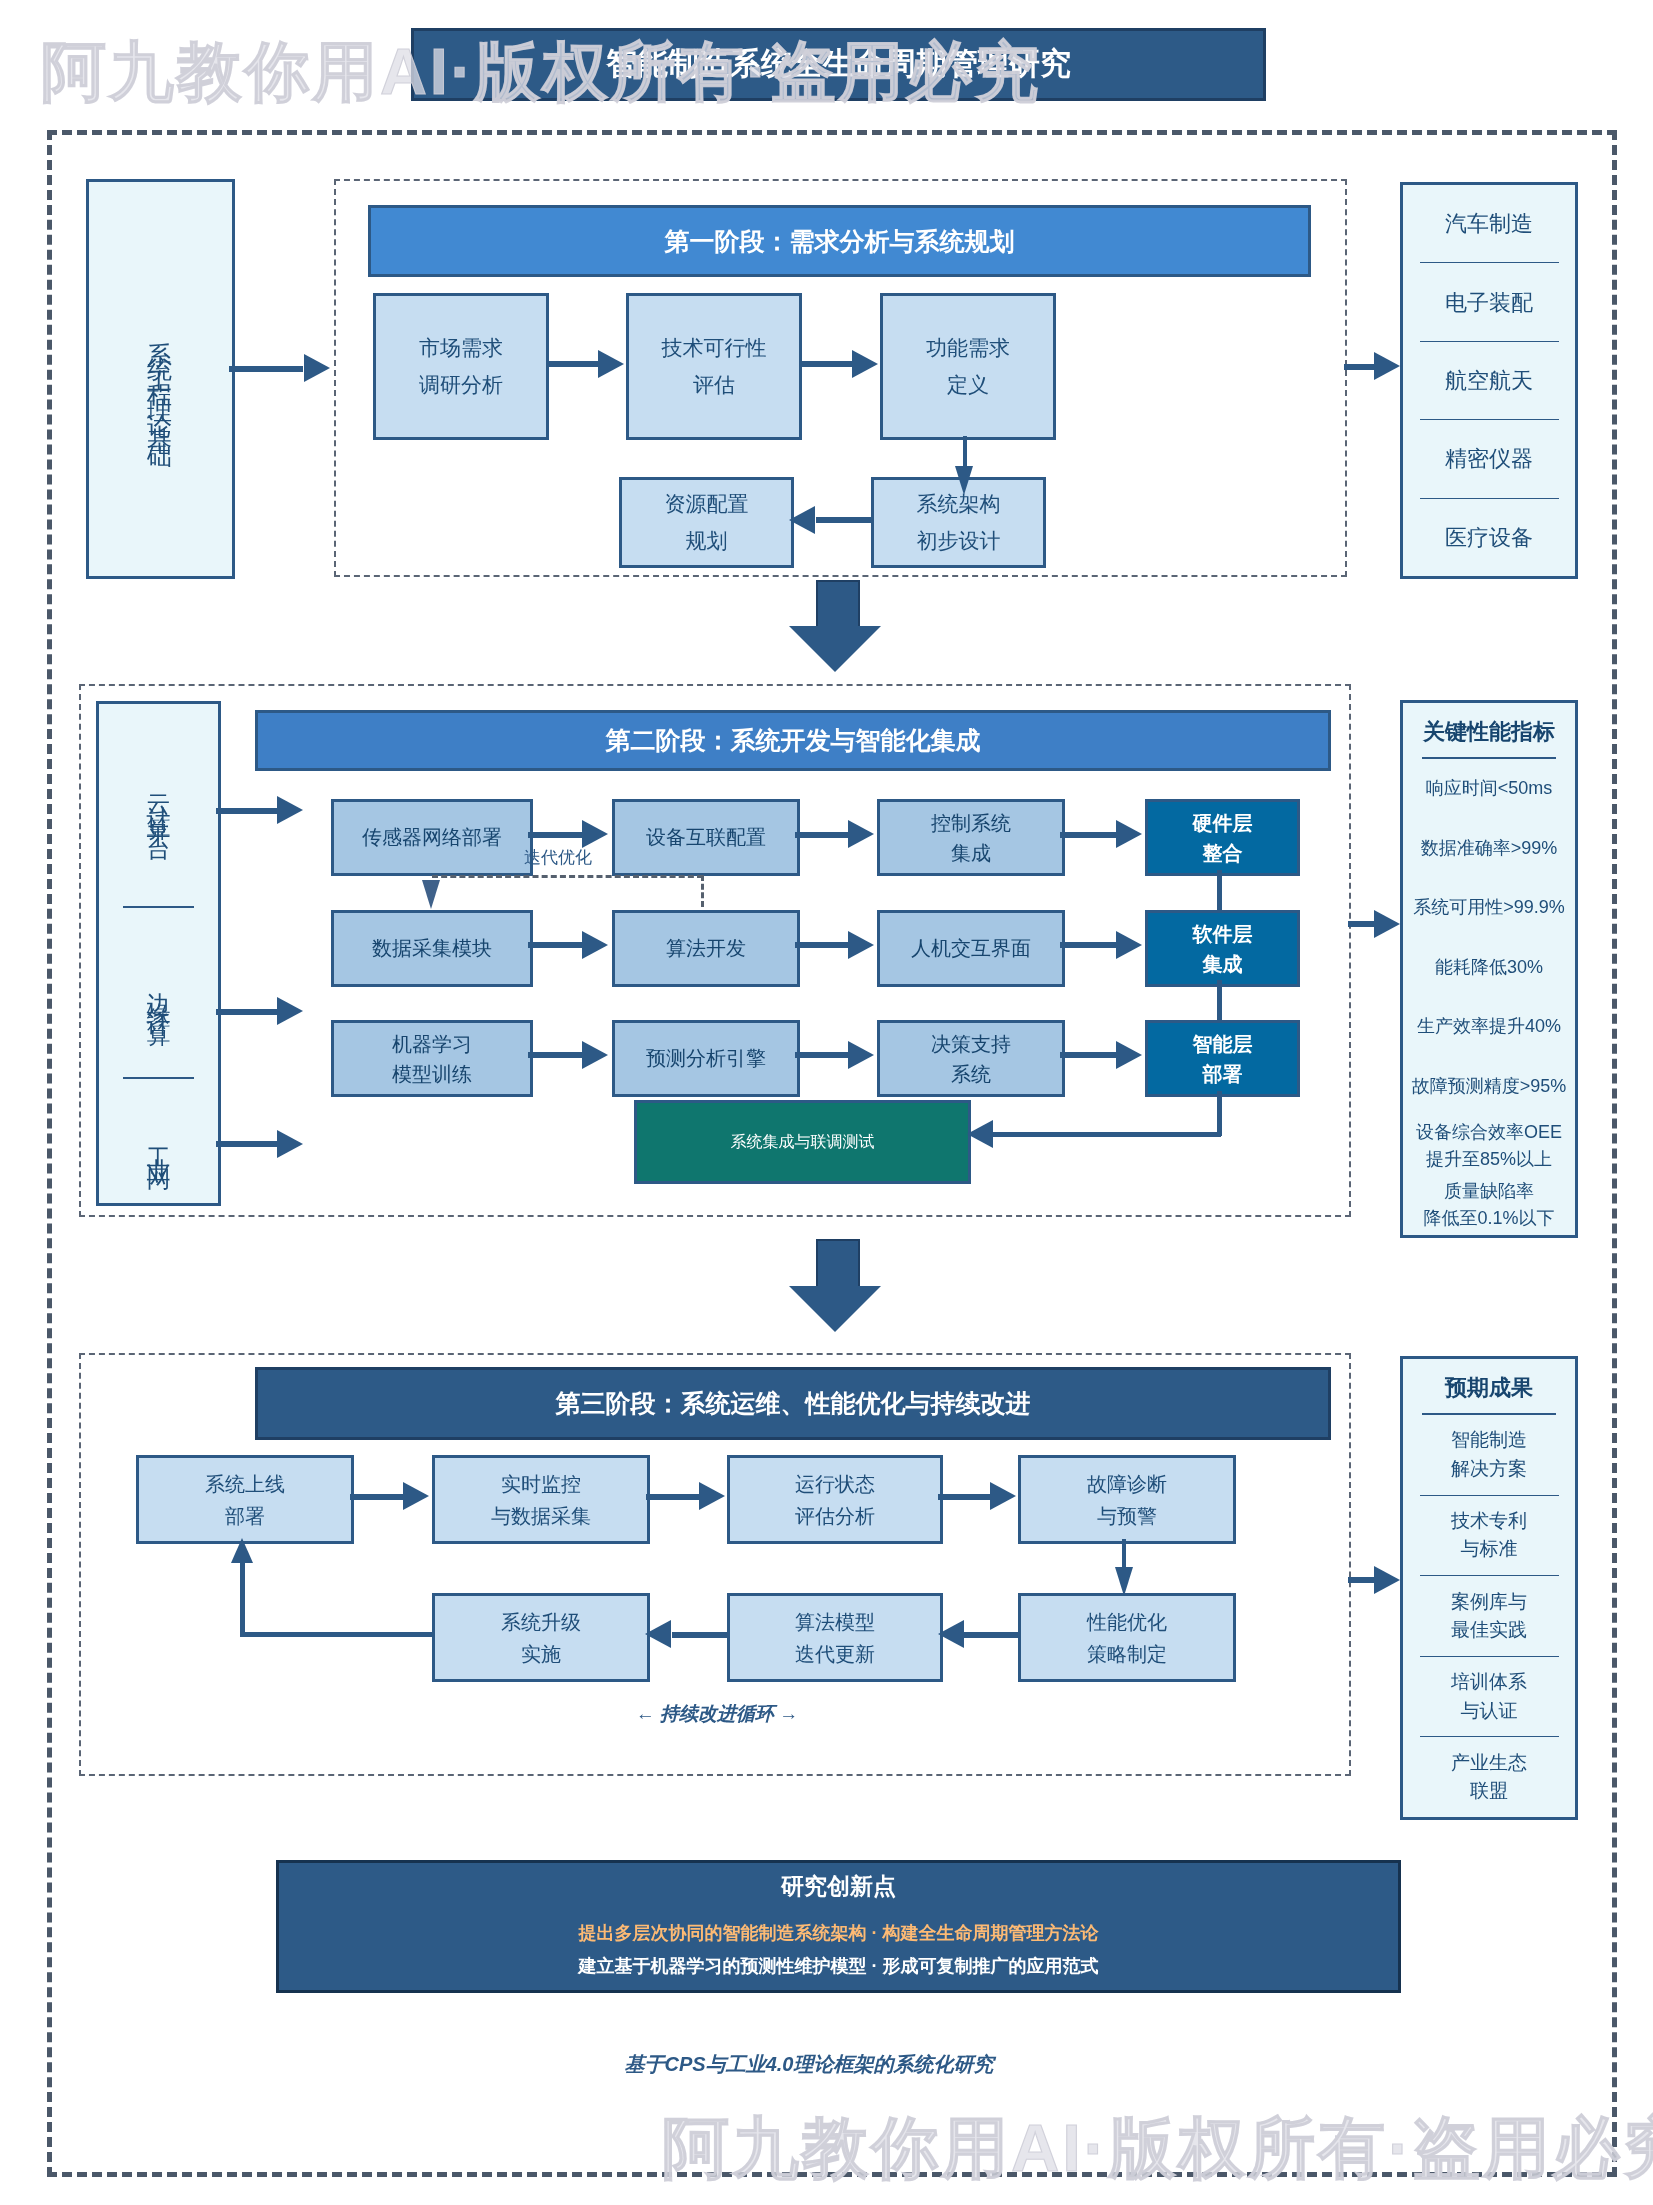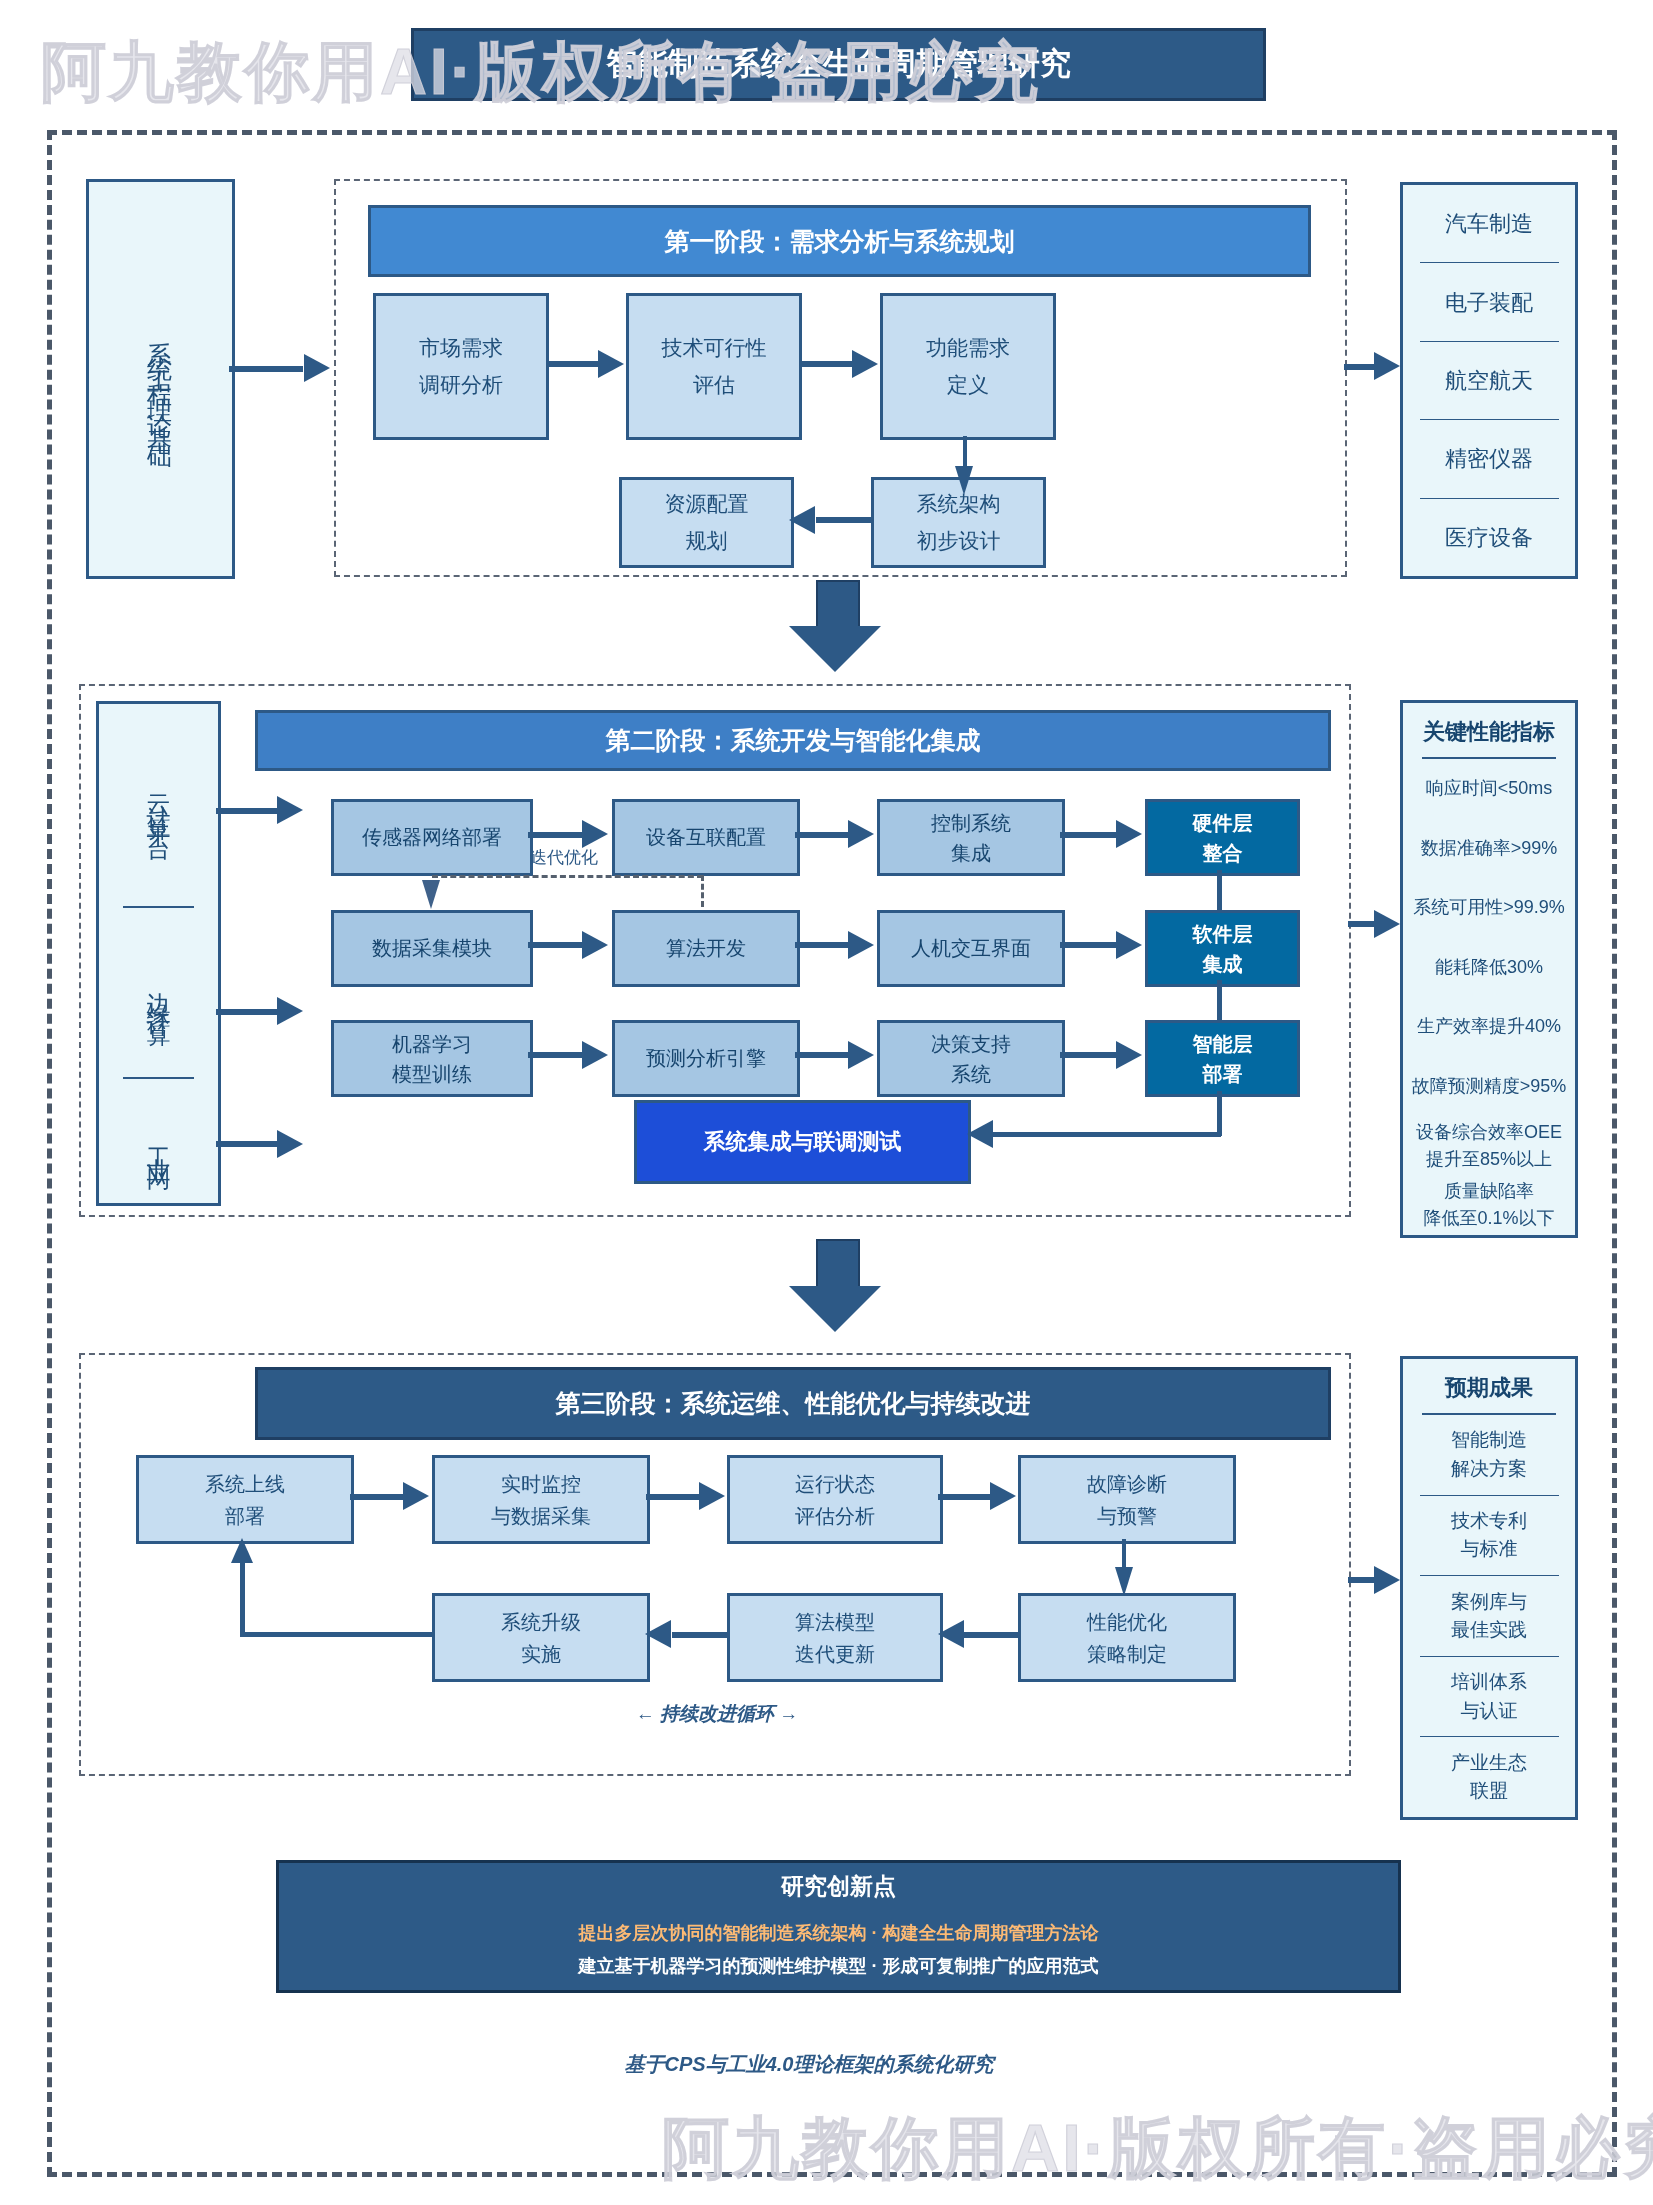--- a/index.html
+++ b/index.html
@@ -18,21 +18,21 @@
   .hdr1{background:#4189d2;border:3.3px solid #2d5986;font-size:25px;}
   .hdr2{background:#3e7fc6;border:3.3px solid #2d5986;font-size:25px;}
   .hdr3{background:#2d5a87;border:3.3px solid #1f3f63;font-size:25px;}
   
   .bx{position:absolute;display:flex;align-items:center;justify-content:center;text-align:center;
       white-space:pre-line;z-index:5;line-height:1.75;}
   .b1{background:#c6ddf1;border:3.9px solid #2d5986;font-size:21px;color:#1f4e79;}
   .b2{background:#a5c6e3;border:3.3px solid #2d5986;font-size:20px;color:#17456e;}
   .b3{background:#c6ddf1;border:3.3px solid #2d5986;font-size:20px;color:#1f4e79;}
   .layer{background:#0369a1;border:3.3px solid #2d5986;font-size:20px;color:#ffffff;font-weight:bold;}
-  .big{background:#1d4ed8;border:3.3px solid #2d5986;font-size:22px;color:#ffffff;font-weight:bold;}
+  .big{background:#0f766e;border:3.3px solid #2d5986;font-size:16px;color:#ffffff;font-weight:normal;}
   
   .panel{position:absolute;background:#e9f6fa;border:3.9px solid #2d5986;z-index:4;
          display:flex;flex-direction:column;}
   .pitem{flex:1;display:flex;align-items:center;justify-content:center;text-align:center;
          font-size:21px;color:#1f4e79;margin:0 16.5px;white-space:pre-line;line-height:1.5;}
   .pitem + .pitem{border-top:1.7px solid #2d5986;}
   .ptitle{display:flex;align-items:center;justify-content:center;font-size:22px;font-weight:bold;
           color:#17456e;padding:14.3px 0 10px 0;}
   .pdiv{height:1.7px;background:#2d5986;width:78%;margin:0 auto;}
   .vtext{writing-mode:vertical-rl;text-orientation:upright;color:#1f4e79;margin:auto;}
@@ -144,21 +144,21 @@
   <div class="sh" style="left:528px;top:832px;width:55px;height:5.5px;"></div>
   <div class="hr" style="left:582px;top:820px;"></div>
   <div class="sh" style="left:795px;top:832px;width:54px;height:5.5px;"></div>
   <div class="hr" style="left:848px;top:820px;"></div>
   <div class="sh" style="left:1060px;top:832px;width:57px;height:5.5px;"></div>
   <div class="hr" style="left:1116px;top:820px;"></div>
 
   <div class="dashv" style="left:701px;top:875px;height:32px;"></div>
   <div class="dashh" style="left:432px;top:875px;width:271px;"></div>
   <div class="vd" style="left:422px;top:880px;"></div>
-  <div class="lbl" style="left:524px;top:846px;font-size:17px;margin-left:6px;">迭代优化</div>
+  <div class="lbl" style="left:524px;top:846px;font-size:17px;">迭代优化</div>
 
   <div class="bx b2" style="left:331px;top:910px;width:196px;height:71px;">数据采集模块</div>
   <div class="bx b2" style="left:612px;top:910px;width:182px;height:71px;">算法开发</div>
   <div class="bx b2" style="left:877px;top:910px;width:182px;height:71px;">人机交互界面</div>
   <div class="bx layer" style="left:1145px;top:910px;width:149px;height:71px;line-height:1.5;">软件层
 集成</div>
   <div class="sh" style="left:528px;top:942px;width:55px;height:5.5px;"></div>
   <div class="hr" style="left:582px;top:931px;"></div>
   <div class="sh" style="left:795px;top:942px;width:54px;height:5.5px;"></div>
   <div class="hr" style="left:848px;top:931px;"></div>

